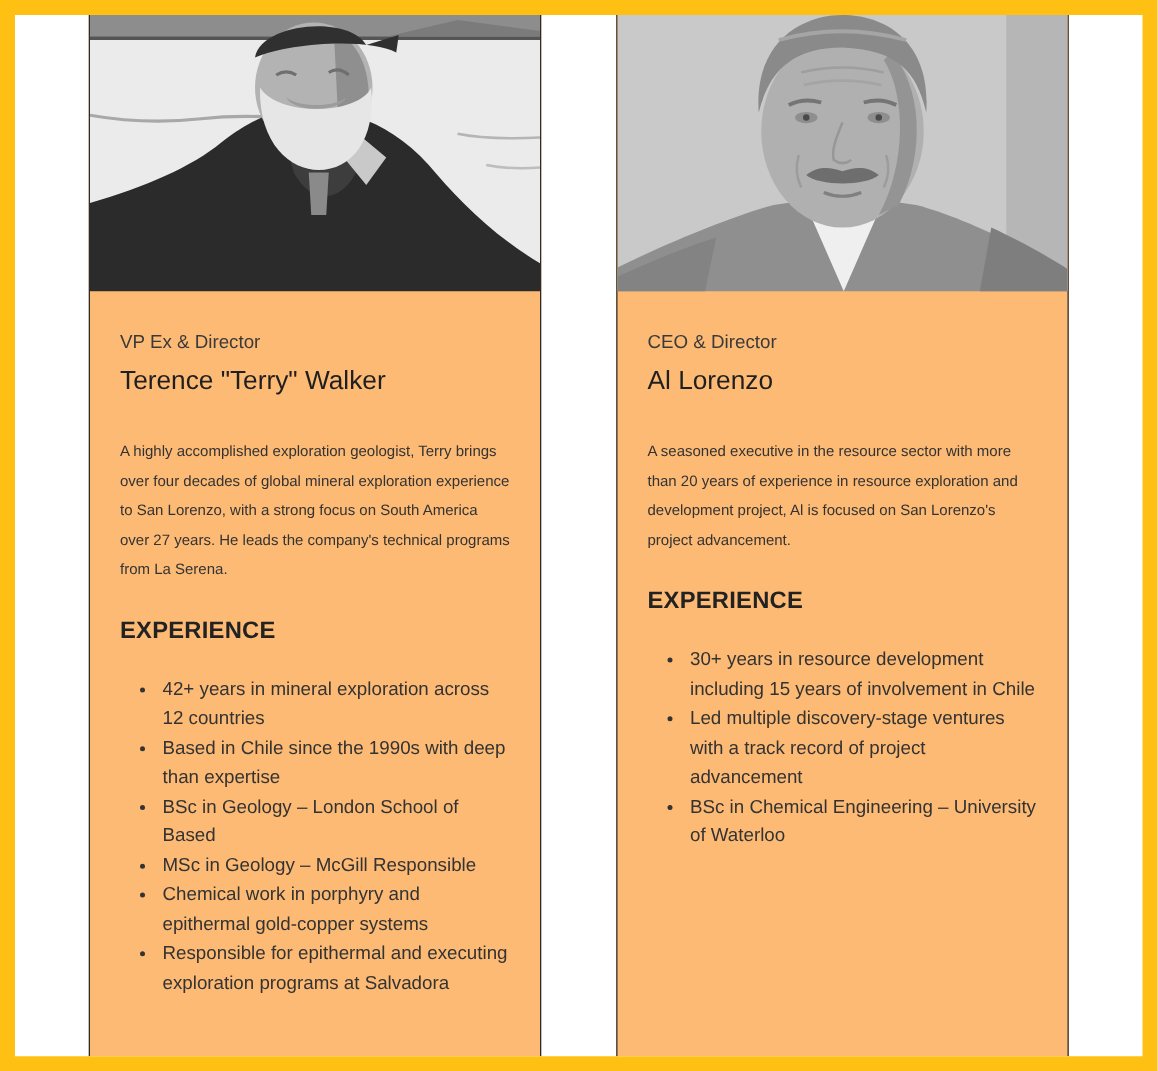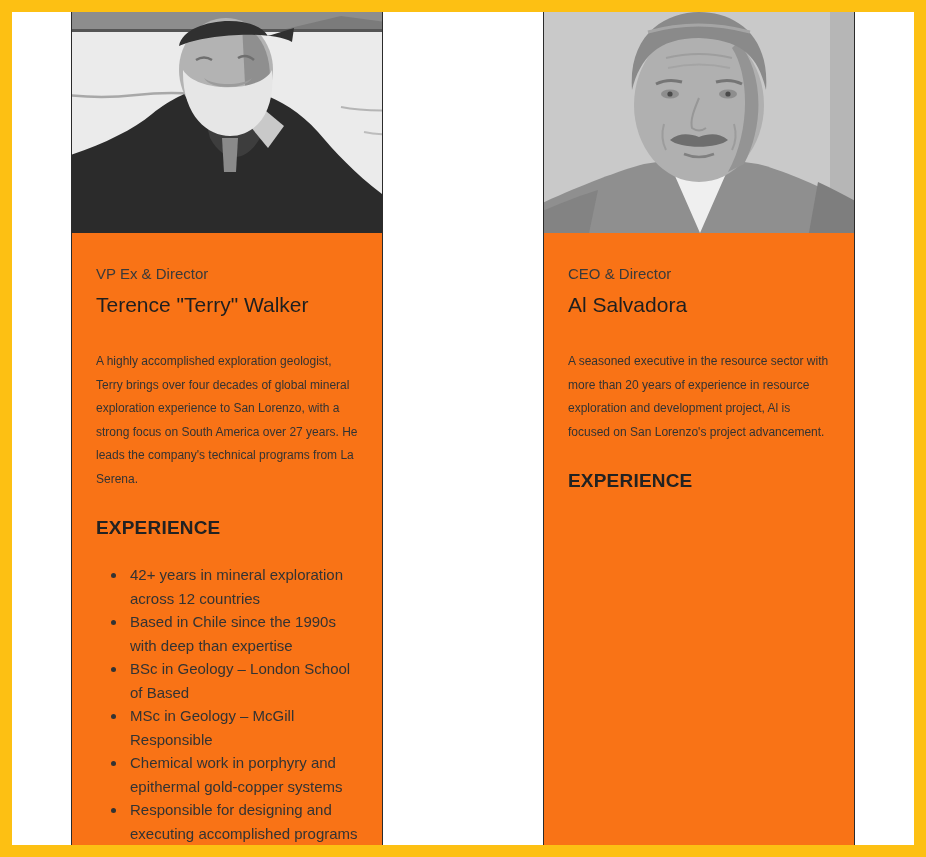--- a/index.html
+++ b/index.html
@@ -12,25 +12,25 @@
     font-family: "Liberation Sans", sans-serif;
     overflow: hidden;
   }
   .team-grid {
     display: flex;
     justify-content: space-between;
     padding: 0 59px;
     height: 833px;
   }
   .member-card {
-    width: 312px;
+    width: 362px;
     box-sizing: border-box;
     border-left: 1px solid #2b2b2b;
     border-right: 1px solid #2b2b2b;
-    background: #f97316;
+    background: #fdba74;
     overflow: hidden;
   }
   .member-photo {
     display: block;
     width: 100%;
     height: 221px;
   }
   .card-body {
     padding: 29px 24px 0 24px;
     color: #333333;
@@ -109,21 +109,21 @@
       <p class="member-role">VP Ex &amp; Director</p>
       <h2 class="member-name">Terence "Terry" Walker</h2>
       <p class="member-bio">A highly accomplished exploration geologist, Terry brings over four decades of global mineral exploration experience to San Lorenzo, with a strong focus on South America over 27 years. He leads the company's technical programs from La Serena.</p>
       <h3 class="experience-heading">EXPERIENCE</h3>
       <ul class="experience-list">
           <li>42+ years in mineral exploration across 12 countries</li>
           <li>Based in Chile since the 1990s with deep than expertise</li>
           <li>BSc in Geology – London School of Based</li>
           <li>MSc in Geology – McGill Responsible</li>
           <li>Chemical work in porphyry and epithermal gold-copper systems</li>
-          <li>Responsible for designing and executing accomplished programs at Salvadora</li>
+          <li>Responsible for epithermal and executing exploration programs at Salvadora</li>
         </ul>
     </div>
   </div>
 
   <div class="member-card">
     <svg class="member-photo" viewBox="0 0 362 221" preserveAspectRatio="xMidYMid slice" role="img">
       <rect width="362" height="221" fill="#c9c9c9"></rect>
       <rect x="312" width="50" height="221" fill="#b6b6b6"></rect>
 
       <path d="M-5,226 L-5,205 C45,180 96,160 126,152 L166,146 L198,146 L240,152 C272,160 322,184 367,207 L367,226 Z" fill="#8f8f8f"></path>
@@ -157,19 +157,24 @@
 
       <path d="M152,128 C162,120 172,122 181,125 C190,122 200,120 210,128 C200,137 162,137 152,128 Z" fill="#6e6e6e"></path>
 
       <path d="M166,142 q15,6 30,0" stroke="#808080" stroke-width="2.5" fill="none"></path>
 
       <path d="M146,112 q-4,14 2,26" stroke="#9c9c9c" stroke-width="2" fill="none"></path>
       <path d="M216,112 q4,14 -2,26" stroke="#9c9c9c" stroke-width="2" fill="none"></path>
     </svg>
     <div class="card-body">
       <p class="member-role">CEO &amp; Director</p>
-      <h2 class="member-name">Al Salvadora</h2>
+      <h2 class="member-name">Al Lorenzo</h2>
       <p class="member-bio">A seasoned executive in the resource sector with more than 20 years of experience in resource exploration and development project, Al is focused on San Lorenzo's project advancement.</p>
       <h3 class="experience-heading">EXPERIENCE</h3>
+      <ul class="experience-list">
+          <li>30+ years in resource development including 15 years of involvement in Chile</li>
+          <li>Led multiple discovery-stage ventures with a track record of project advancement</li>
+          <li>BSc in Chemical Engineering – University of Waterloo</li>
+        </ul>
     </div>
   </div>
 
 </div>
 
 </body></html>

